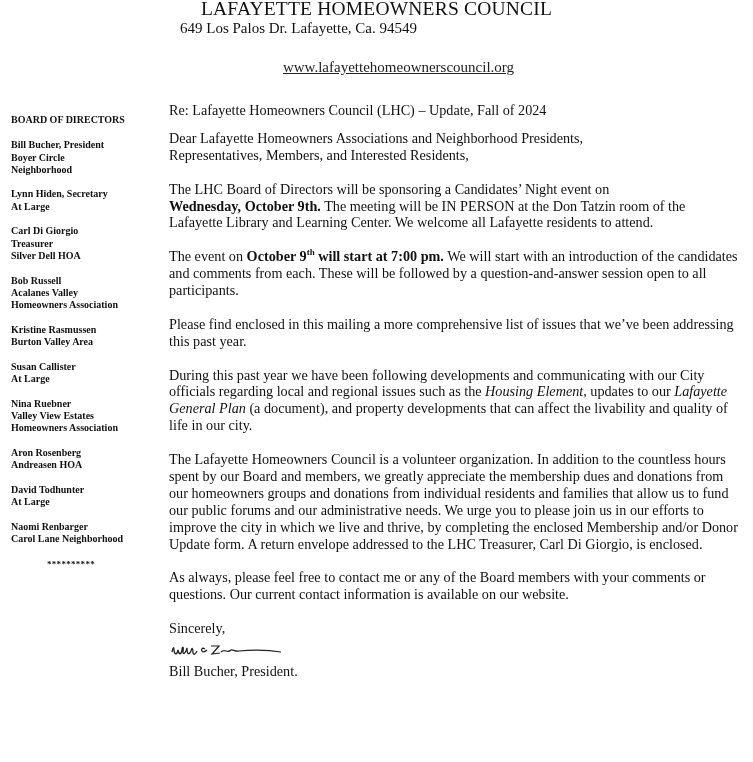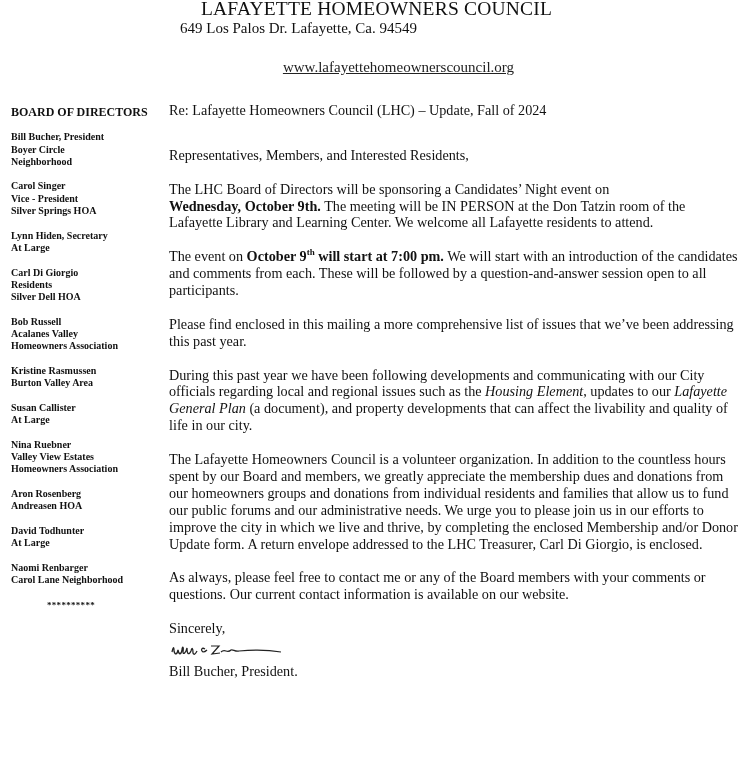--- a/index.html
+++ b/index.html
@@ -7,21 +7,21 @@
     width: 753px; height: 762px; position: relative; overflow: hidden;
     font-family: "Liberation Serif", "DejaVu Serif", serif; color: #111;
   }
   .letterhead { position: absolute; left: 0; top: 0; width: 753px; text-align: center; }
   .lh-org { position: absolute; left: 0; width: 753px; top: -2px; font-size: 19.5px; letter-spacing: 0.2px; line-height: 22px; }
   .lh-addr { position: absolute; left: 0; width: 597px; top: 19px; font-size: 15px; line-height: 18px; }
   .lh-web { position: absolute; left: 0; width: 753px; top: 58px; font-size: 15px; line-height: 18px; }
   .lh-web span { text-decoration: underline; color: #222; margin-left: 44px; }
 
   .sidebar { position: absolute; left: 11px; top: 106px; width: 150px; font-weight: bold; font-size: 10px; line-height: 12.3px; }
-  .sb-heading { font-size: 12px; margin-bottom: 13px; }
+  .sb-heading { font-size: 10px; margin-bottom: 13px; margin-top: 8px; }
   .member { margin-bottom: 12.3px; }
   .member div { white-space: nowrap; }
   .sb-stars { margin-top: 13px; padding-left: 36px; letter-spacing: 0.3px; font-size: 9px; }
 
   .letter { position: absolute; left: 169px; top: 102px; width: 570px; font-size: 14.2px; line-height: 16.9px; }
   .letter p { margin: 0 0 16.9px 0; }
   .letter .date { margin-bottom: 17px; }
   .letter .re { margin-bottom: 11px; }
   .b { font-weight: bold; }
   .i { font-style: italic; }
@@ -44,31 +44,26 @@
 
 <div class="sidebar">
   <div class="sb-heading">BOARD OF DIRECTORS</div>
   <div id="members">
       <div class="member">
         <div>Bill Bucher, President</div>
         <div>Boyer Circle</div>
         <div>Neighborhood</div>
       </div>
       <div class="member">
-        <div>Carol Singer</div>
-        <div>Vice - President</div>
-        <div>Silver Springs HOA</div>
-      </div>
-      <div class="member">
         <div>Lynn Hiden, Secretary</div>
         <div>At Large</div>
       </div>
       <div class="member">
         <div>Carl Di Giorgio</div>
-        <div>Residents</div>
+        <div>Treasurer</div>
         <div>Silver Dell HOA</div>
       </div>
       <div class="member">
         <div>Bob Russell</div>
         <div>Acalanes Valley</div>
         <div>Homeowners Association</div>
       </div>
       <div class="member">
         <div>Kristine Rasmussen</div>
         <div>Burton Valley Area</div>
@@ -94,21 +89,21 @@
         <div>Naomi Renbarger</div>
         <div>Carol Lane Neighborhood</div>
       </div>
     </div>
   <div class="sb-stars">**********</div>
 </div>
 
 <div class="letter">
   <p class="re">Re:  Lafayette Homeowners Council (LHC) – Update, Fall of 2024</p>
   <p>
-    <br>
+    <span>Dear Lafayette Homeowners Associations and Neighborhood Presidents,</span><br>
     <span>Representatives, Members, and Interested Residents,</span>
   </p>
   <p><span>The LHC Board of Directors will be sponsoring a Candidates’ Night event on </span><br><span class="b">Wednesday, October 9th.</span><span>  The meeting will be IN PERSON at the Don Tatzin room of the Lafayette Library and Learning Center.  We welcome all Lafayette residents to attend.</span></p>
   <p><span>The event on </span><span class="b">October 9</span><sup class="b">th</sup><span class="b"> will start at 7:00 pm.</span><span>  We will start with an introduction of the candidates and comments from each.  These will be followed by a question-and-answer session open to all participants.</span></p>
   <p>Please find enclosed in this mailing a more comprehensive list of issues that we’ve been addressing this past year.</p>
   <p><span>During this past year we have been following developments and communicating with our City officials regarding local and regional issues such as the </span><span class="i">Housing Element</span><span>, updates to our </span><span class="i">Lafayette General Plan</span><span> (a document), and property developments that can affect the livability and quality of life in our city.</span></p>
   <p>The Lafayette Homeowners Council is a volunteer organization.  In addition to the countless hours spent by our Board and members, we greatly appreciate the membership dues and donations from our homeowners groups and donations from individual residents and families that allow us to fund our public forums and our administrative needs. We urge you to please join us in our efforts to improve the city in which we live and thrive, by completing the enclosed Membership and/or Donor Update form.  A return envelope addressed to the LHC Treasurer, Carl Di Giorgio, is enclosed.</p>
   <p>As always, please feel free to contact me or any of the Board members with your comments or questions.  Our current contact information is available on our website.</p>
   <p class="closing">Sincerely,</p>
   <div class="sig">

